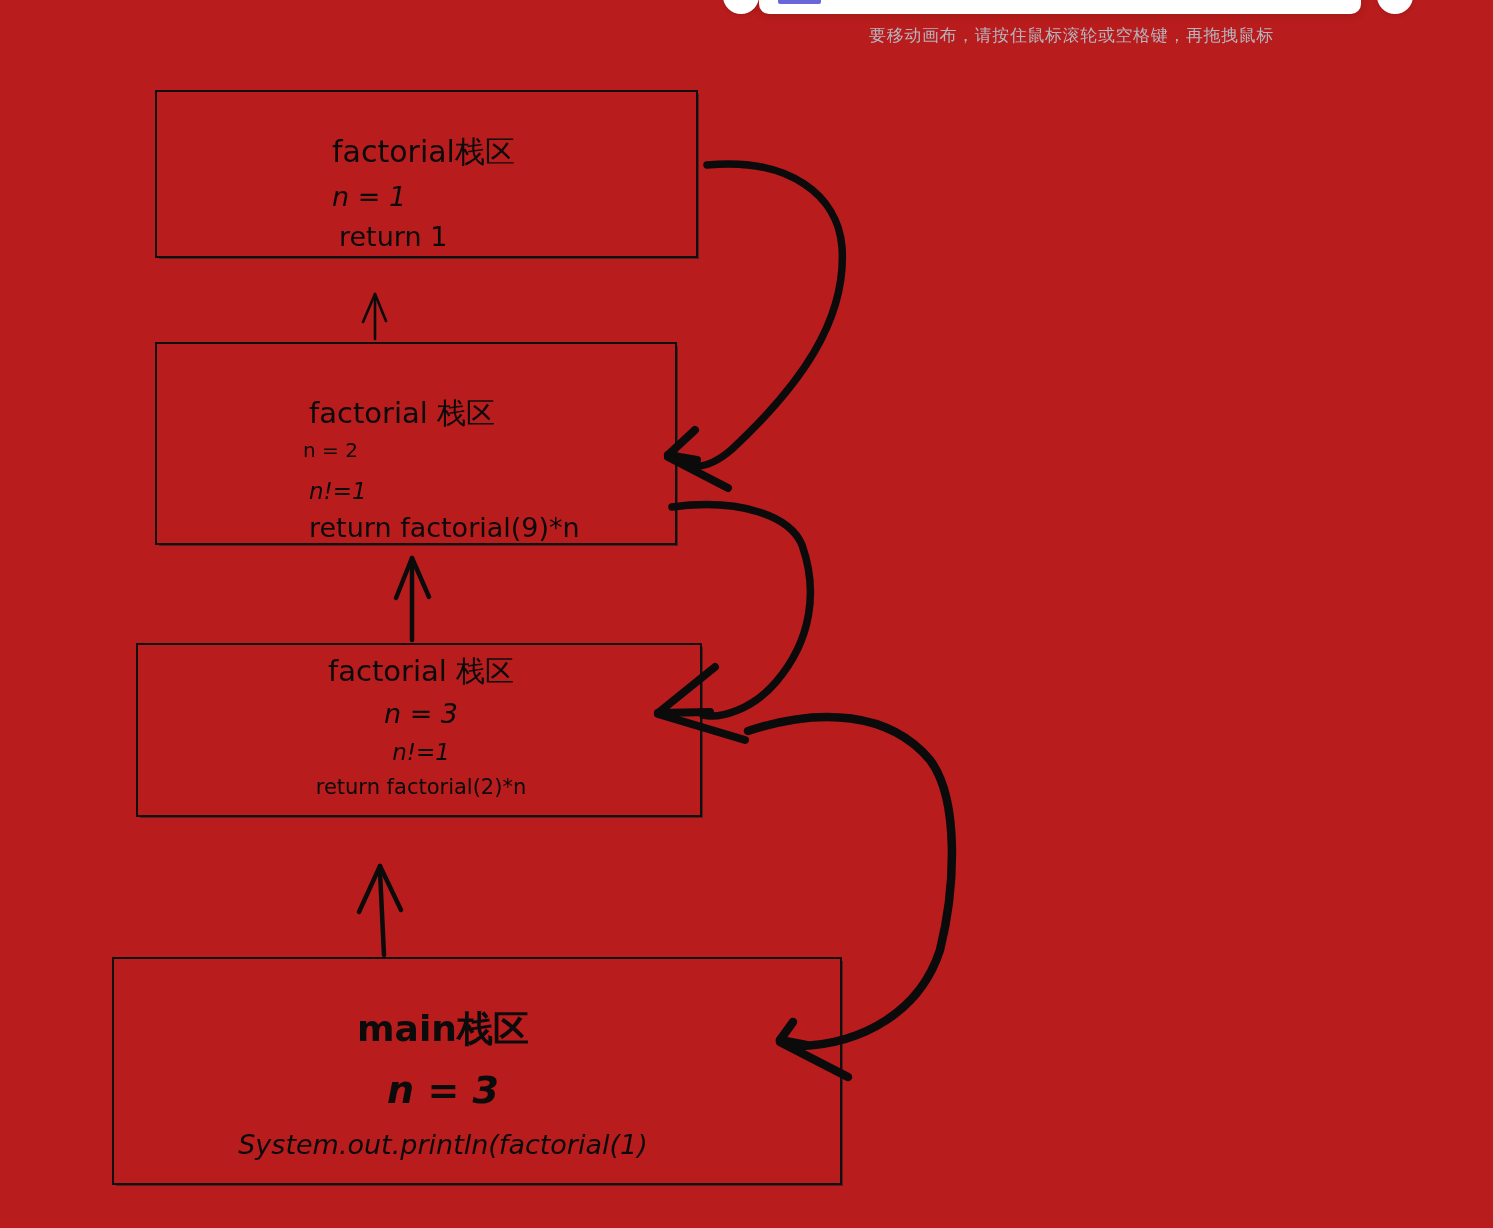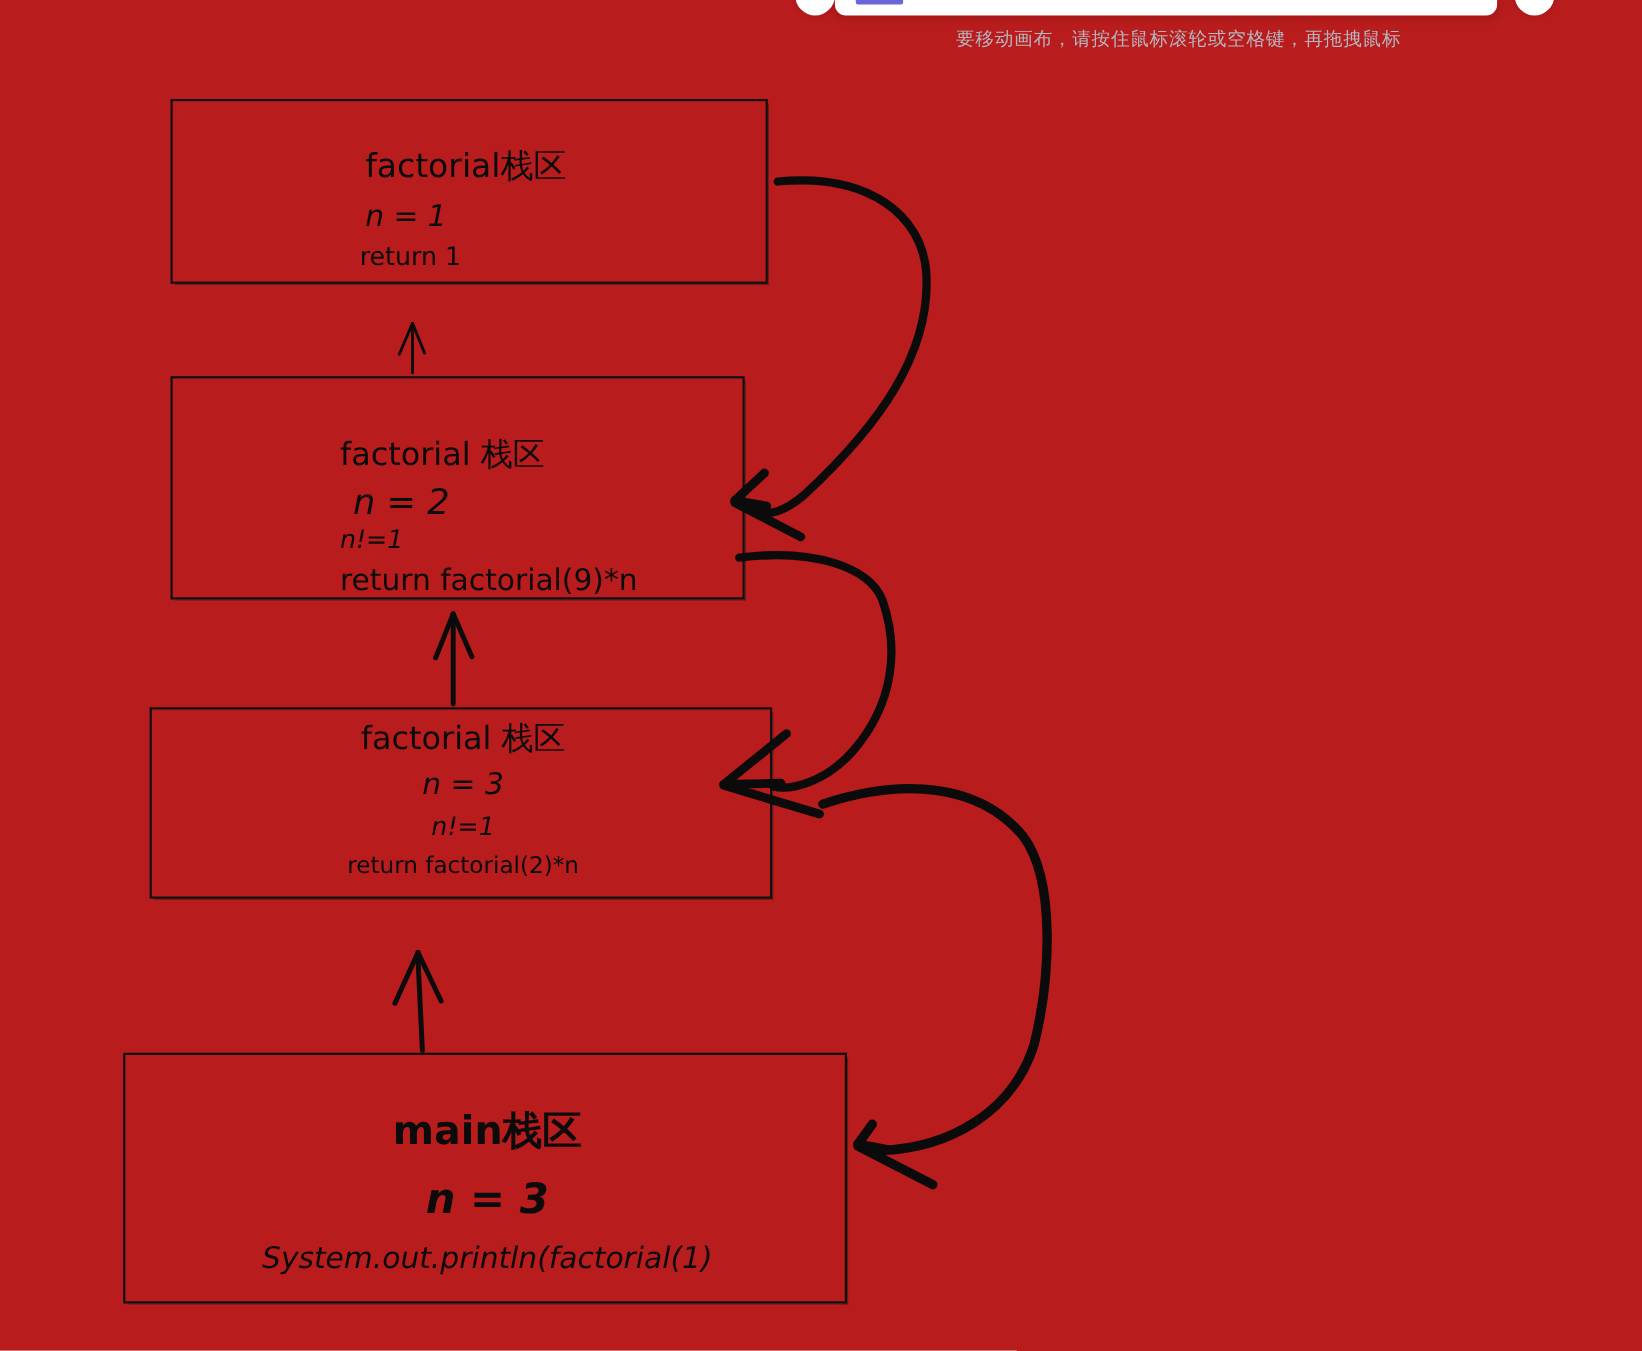--- a/index.html
+++ b/index.html
@@ -86,39 +86,39 @@
     font-family: "DejaVu Sans", "Liberation Sans", sans-serif;
     color: #0b0b0b;
     white-space: nowrap;
     line-height: 1.0;
   }
 
   
   #box-factorial-1 { left: 155px; top: 90px; width: 543px; height: 168px; }
   #b1-title { left: 175px; top: 45px;  font-size: 30px; }
   #b1-n     { left: 175px; top: 91px;  font-size: 27px; font-style: italic; }
-  #b1-ret   { left: 170px; top: 131px; font-size: 23px; }
+  #b1-ret   { left: 182px; top: 131px; font-size: 27px; }
 
   
   #box-factorial-2 { left: 155px; top: 342px; width: 522px; height: 203px; }
   #b2-title { left: 152px; top: 55px;  font-size: 29px; }
-  #b2-n     { left: 164px; top: 96px;  font-size: 32px; font-style: italic; }
+  #b2-n     { left: 146px; top: 96px;  font-size: 20px; }
   #b2-cond  { left: 152px; top: 136px; font-size: 23px; font-style: italic; }
   #b2-ret   { left: 152px; top: 170px; font-size: 27px; }
 
   
   #box-factorial-3 { left: 136px; top: 643px; width: 566px; height: 174px; }
   .b3-line { width: 566px; text-align: center; left: 0; }
   #b3-title { top: 12px;  font-size: 29px; }
   #b3-n     { top: 55px;  font-size: 27px; font-style: italic; }
   #b3-cond  { top: 96px;  font-size: 23px; font-style: italic; }
   #b3-ret   { top: 132px; font-size: 21px; }
 
   
-  #box-main { left: 112px; top: 957px; width: 658px; height: 228px; }
+  #box-main { left: 112px; top: 957px; width: 730px; height: 228px; }
   .bm-line { width: 658px; text-align: center; left: 0; }
   #bm-title { top: 52px;  font-size: 36px; font-weight: 700; }
   #bm-n     { top: 112px; font-size: 38px; font-weight: 700; font-style: italic; }
   #bm-call  { top: 172px; font-size: 27px; font-style: italic; }
 
   
   #arrow-layer {
     position: absolute;
     left: 0; top: 0;
     width: 1493px;

